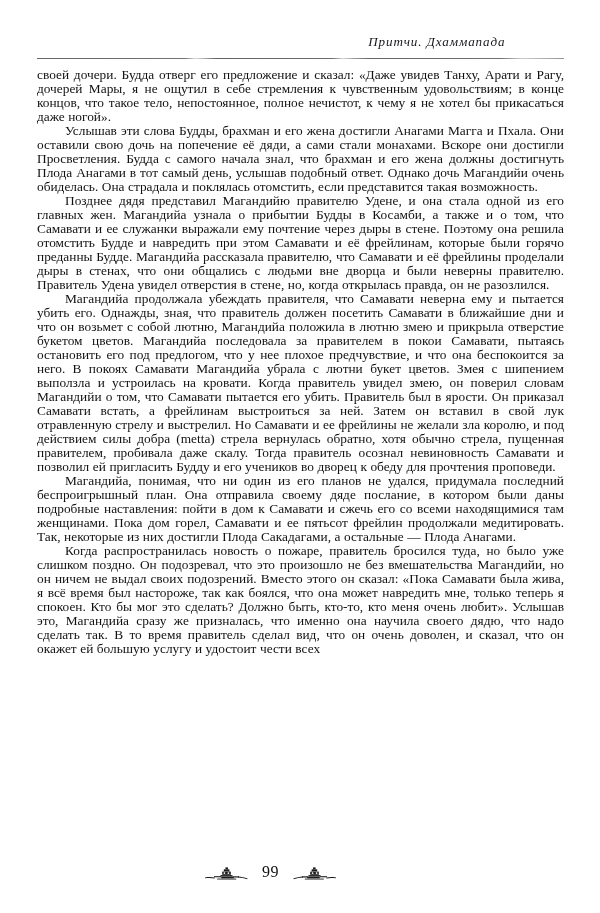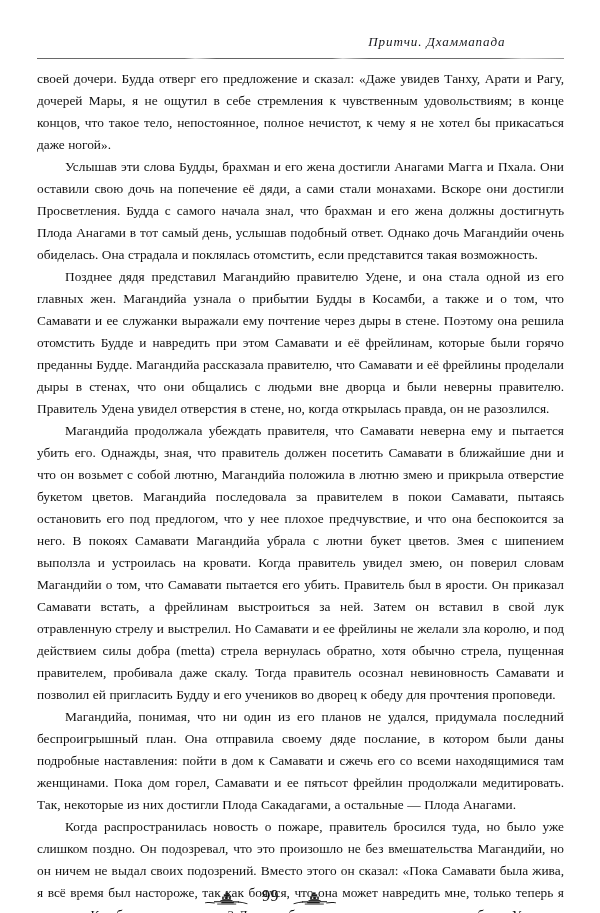--- a/index.html
+++ b/index.html
@@ -65,43 +65,42 @@
   .text-column {
     position: absolute;
     left: 37px;
     top: 68px;
     width: 527px;
   }
 
   .para {
     margin: 0;
     font-size: 13.35px;
-    line-height: 22px;
+    line-height: 14px;
     text-align: justify;
     text-align-last: left;
     text-indent: 28px;
     word-spacing: 0.2px;
     hyphens: manual;
   }
   .para.no-indent {
     text-indent: 0;
   }
 
   
   .footer {
     position: absolute;
     left: 0;
     right: 0;
     top: 858px;
     height: 30px;
     display: flex;
-    align-items: flex-end;
+    align-items: center;
     justify-content: center;
     gap: 13px;
-    margin-top: 18px;
   }
   .page-number {
     font-size: 16px;
     letter-spacing: 0.5px;
     color: #111;
     line-height: 1;
     padding-bottom: 2px;
   }
   .ornament {
     display: block;

